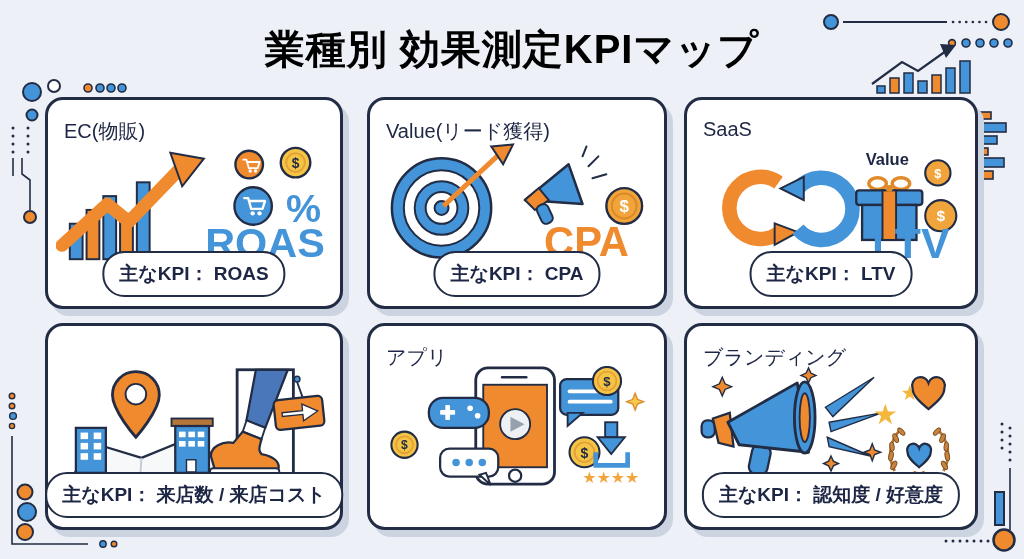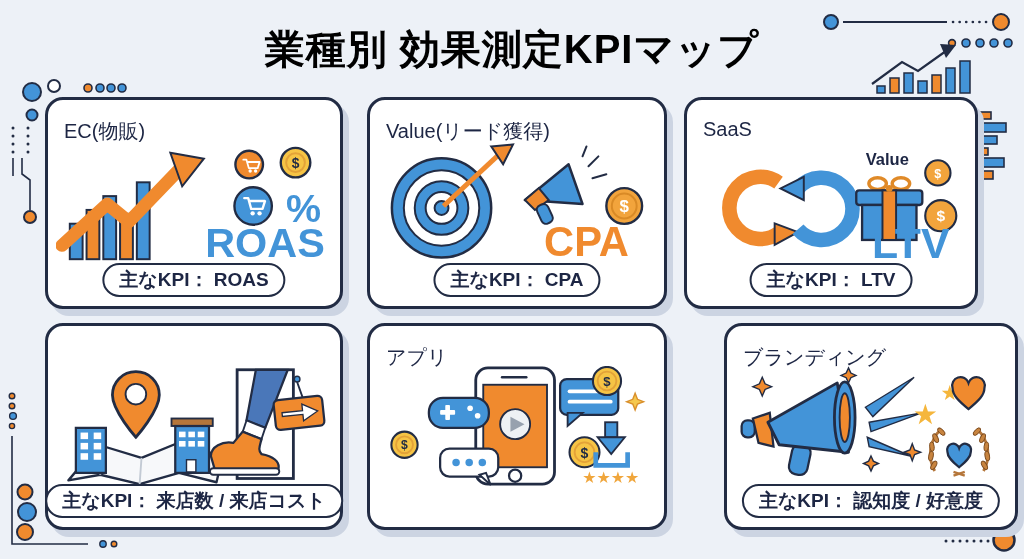--- a/index.html
+++ b/index.html
@@ -5,21 +5,21 @@
   html,body{margin:0;padding:0;}
   body{font-family:"Liberation Sans","DejaVu Sans",sans-serif;}
   .stage{position:relative;width:1024px;height:559px;background:#edf1f7;overflow:hidden;}
   .title{position:absolute;top:22px;left:0;width:100%;text-align:center;
          font-size:40px;font-weight:800;color:#000000;letter-spacing:1px;}
   .card{position:absolute;background:#ffffff;border:3px solid #222c44;border-radius:18px;
         box-shadow:6px 7px 0 #ccd4e2;}
   .card-h{position:absolute;top:6px;left:16px;font-size:20px;font-weight:400;color:#1d2644;white-space:nowrap;margin-top:12px;}
   .pill{position:absolute;bottom:9px;left:50%;transform:translateX(-50%);
         background:#fff;border:2.5px solid #222c44;border-radius:22px;
-        padding:2px 15px;font-size:19px;font-weight:700;color:#1d2644;white-space:nowrap;}
+        padding:8px 15px;font-size:19px;font-weight:700;color:#1d2644;white-space:nowrap;}
   .illus{position:absolute;left:8px;top:42px;width:calc(100% - 16px);height:124px;}
   .illus4{position:absolute;left:8px;top:40px;width:calc(100% - 16px);height:120px;}
   .deco{position:absolute;left:0;top:0;width:1024px;height:559px;pointer-events:none;}
   svg text{font-family:"Liberation Sans","DejaVu Sans",sans-serif;}
 </style>
 </head>
 <body>
 
 <div class="stage">
 
@@ -306,21 +306,21 @@
       <g>
         <rect x="234" y="60" width="13" height="16" fill="#4394d8" stroke="#222c44" stroke-width="2"></rect>
         <polygon points="226,76 255,76 240.5,94" fill="#4394d8" stroke="#222c44" stroke-width="2"></polygon>
         <path d="M224,92 L224,106 L258,106 L258,92" fill="none" stroke="#4394d8" stroke-width="5"></path>
       </g>
       <text x="240" y="125" text-anchor="middle" font-size="17" fill="#f0a63c">★★★★</text>
       <polygon points="266,29 268.5,35.5 275,38 268.5,40.5 266,47 263.5,40.5 257,38 263.5,35.5" fill="#f5c84e" stroke="#d98f2b" stroke-width="1.5"></polygon>
     </svg>
   </div>
 
-  <div class="card" style="left:724px;top:323px;width:288px;height:201px;">
+  <div class="card" style="left:684px;top:323px;width:288px;height:201px;">
     <div class="card-h">ブランディング</div>
     <svg class="illus4" viewBox="0 0 280 128">
       <g>
         <rect x="2" y="58" width="14" height="18" rx="6" fill="#4394d8" stroke="#222c44" stroke-width="2.4"></rect>
         <polygon points="14,56 32,50 36,86 20,82" fill="#f08a2e" stroke="#222c44" stroke-width="2.4"></polygon>
         <rect x="54" y="84" width="20" height="32" rx="8" fill="#4394d8" stroke="#222c44" stroke-width="2.4" transform="rotate(12 64 100)"></rect>
         <polygon points="30,60 104,18 116,92 42,84" fill="#4394d8" stroke="#222c44" stroke-width="3" stroke-linejoin="round"></polygon>
         <ellipse cx="112" cy="55" rx="11" ry="38" fill="#4394d8" stroke="#222c44" stroke-width="3"></ellipse>
         <ellipse cx="112" cy="55" rx="5.5" ry="26" fill="#f08a2e" stroke="#222c44" stroke-width="2"></ellipse>
         <polygon points="134,44 186,12 142,54" fill="#4394d8" stroke="#222c44" stroke-width="1.5"></polygon>

